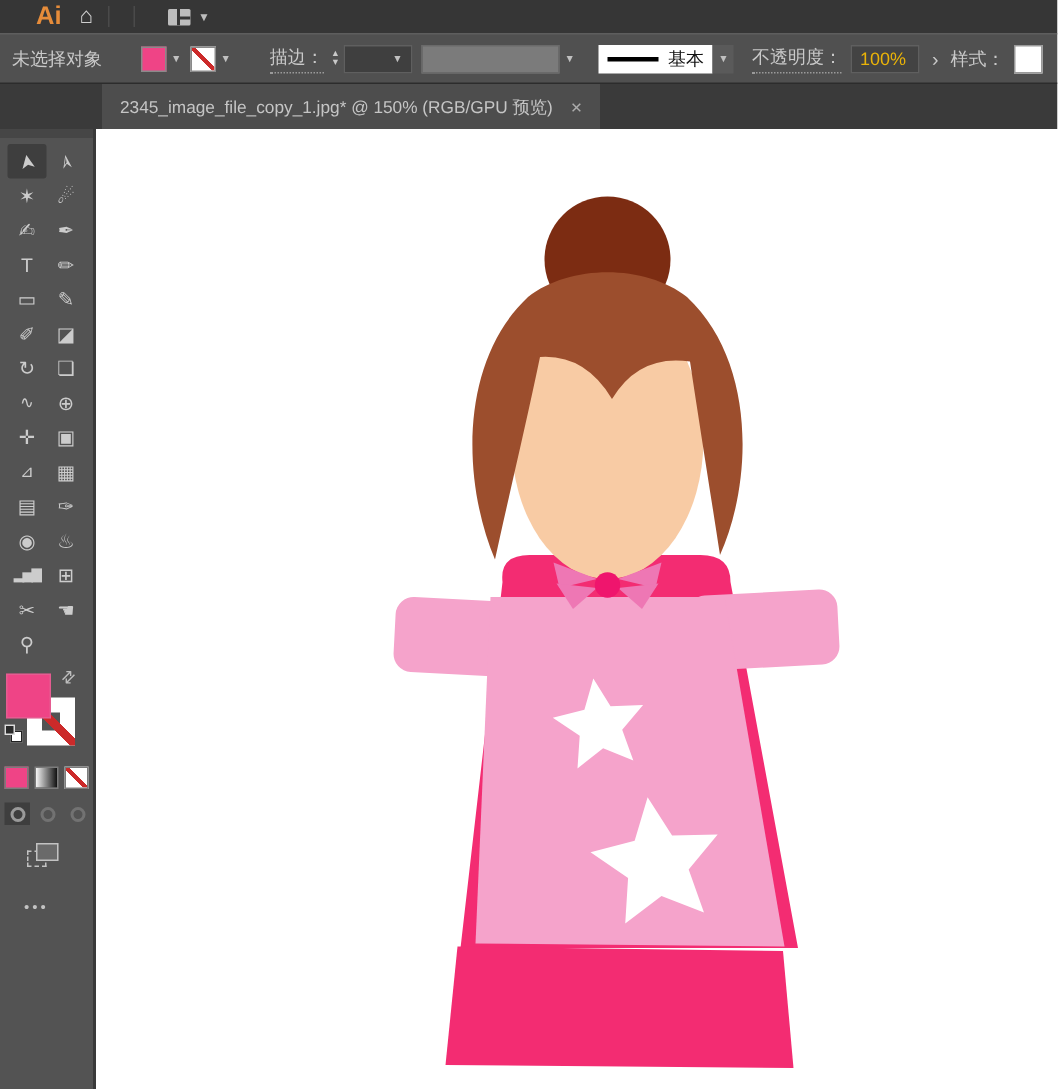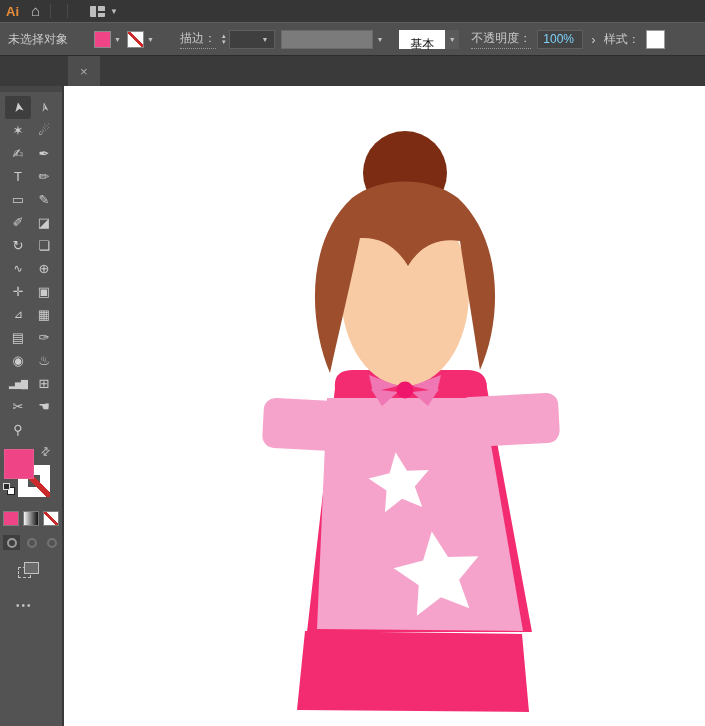--- a/index.html
+++ b/index.html
@@ -2,21 +2,21 @@
 <html><head>
 <meta charset="utf-8">
 <style>
   * { box-sizing: border-box; margin: 0; padding: 0; }
   html,body { width:705px; height:726px; overflow:hidden; background:#fff;
     font-family:"Liberation Sans","DejaVu Sans",sans-serif; }
 
   
   .menu-bar { height:22px; background:#363636; display:flex; align-items:center;
     color:#D5D5D5; font-size:12px; }
-  .ai-logo { font-weight:bold; font-size:13px; padding:0 8px 0 6px; }
+  .ai-logo { font-weight:bold; font-size:17px; padding:0 8px 0 24px; }
   .home-ic { font-size:15px; color:#CFCFCF; padding:0 10px 2px 4px; }
   .mb-sep { width:1px; height:14px; background:#4a4a4a; margin-right:8px; }
   .menu-items { display:flex; align-items:center; }
   .menu-item { padding:0 9px; cursor:default; }
   .ws-switch { display:flex; align-items:center; margin-left:14px; gap:5px; }
   .ws-ic { width:15px; height:11px; background:#BDBDBD; border-radius:1px;
     position:relative; overflow:hidden; }
   .ws-ic::after { content:""; position:absolute; left:6px; top:0; width:2px; height:11px; background:#363636; }
   .ws-ic::before { content:""; position:absolute; left:8px; top:5px; width:7px; height:2px; background:#363636; z-index:2;}
   .chev { color:#BDBDBD; font-size:8px; }
@@ -32,26 +32,26 @@
     background:linear-gradient(45deg, transparent 44%, #CC2A2A 44%, #CC2A2A 58%, transparent 58%); }
   .sm-chev { font-size:7px; color:#C0C0C0; padding:0 6px 0 3px; }
   .lbl-dot { border-bottom:1px dotted #9a9a9a; padding-bottom:1px; }
   .stepper { display:flex; flex-direction:column; line-height:6px; font-size:7px;
     color:#C9C9C9; margin:0 4px 0 6px; }
   .combo { height:19px; background:#3f3f3f; border:1px solid #5f5f5f;
     display:flex; align-items:center; justify-content:flex-end; }
   .combo.w48 { width:46px; }
   .profile-box { width:92px; height:19px; background:#7b7b7b; border:1px solid #6a6a6a; margin-left:6px; }
   .brush-box { height:19px; background:#fff; color:#111; display:flex; align-items:center;
-    padding:0 6px; margin-left:10px; gap:6px;flex-direction:column; }
+    padding:0 6px; margin-left:10px; gap:6px; }
   .brush-line { width:34px; height:3px; background:#000; }
   .gray-chev-box { height:19px; width:14px; background:#5a5a5a; display:flex;
     align-items:center; justify-content:center; }
   .opacity-field { width:46px; height:19px; background:#434343; border:1px solid #5f5f5f;
-    color:#7dd3fc; display:flex; align-items:center; padding-left:5px; margin-left:6px; }
+    color:#eab308; display:flex; align-items:center; padding-left:5px; margin-left:6px; }
   .expand { color:#C9C9C9; margin:0 8px; font-size:13px; }
   .style-swatch { width:19px; height:19px; background:#fff; border:1px solid #9a9a9a; margin-left:6px; }
 
   
   .tab-bar { height:30px; background:#3A3A3A; display:flex; align-items:stretch; padding-left:68px; }
   .doc-tab { background:#4D4D4D; color:#C5C5C5; font-size:11.5px; display:flex;
     align-items:center; padding:0 12px; gap:12px; }
   .tab-close { color:#ADADAD; font-size:13px; }
 
   
@@ -150,20 +150,21 @@
   <span class="lbl-dot" style="margin-left:12px">不透明度：</span>
   <span class="opacity-field">100%</span>
   <span class="expand">›</span>
 
   <span>样式：</span>
   <span class="style-swatch"></span>
 </div>
 
 <div class="tab-bar">
   <div class="doc-tab">
+    <span>2345_image_file_copy_1.jpg* @ 150% (RGB/GPU 预览)</span>
     <span class="tab-close">×</span>
   </div>
 </div>
 
 <div class="main">
 
   <div class="toolbar">
     <div class="tb-handle"></div>
     <div class="tool-grid">
         <div class="tool active">

